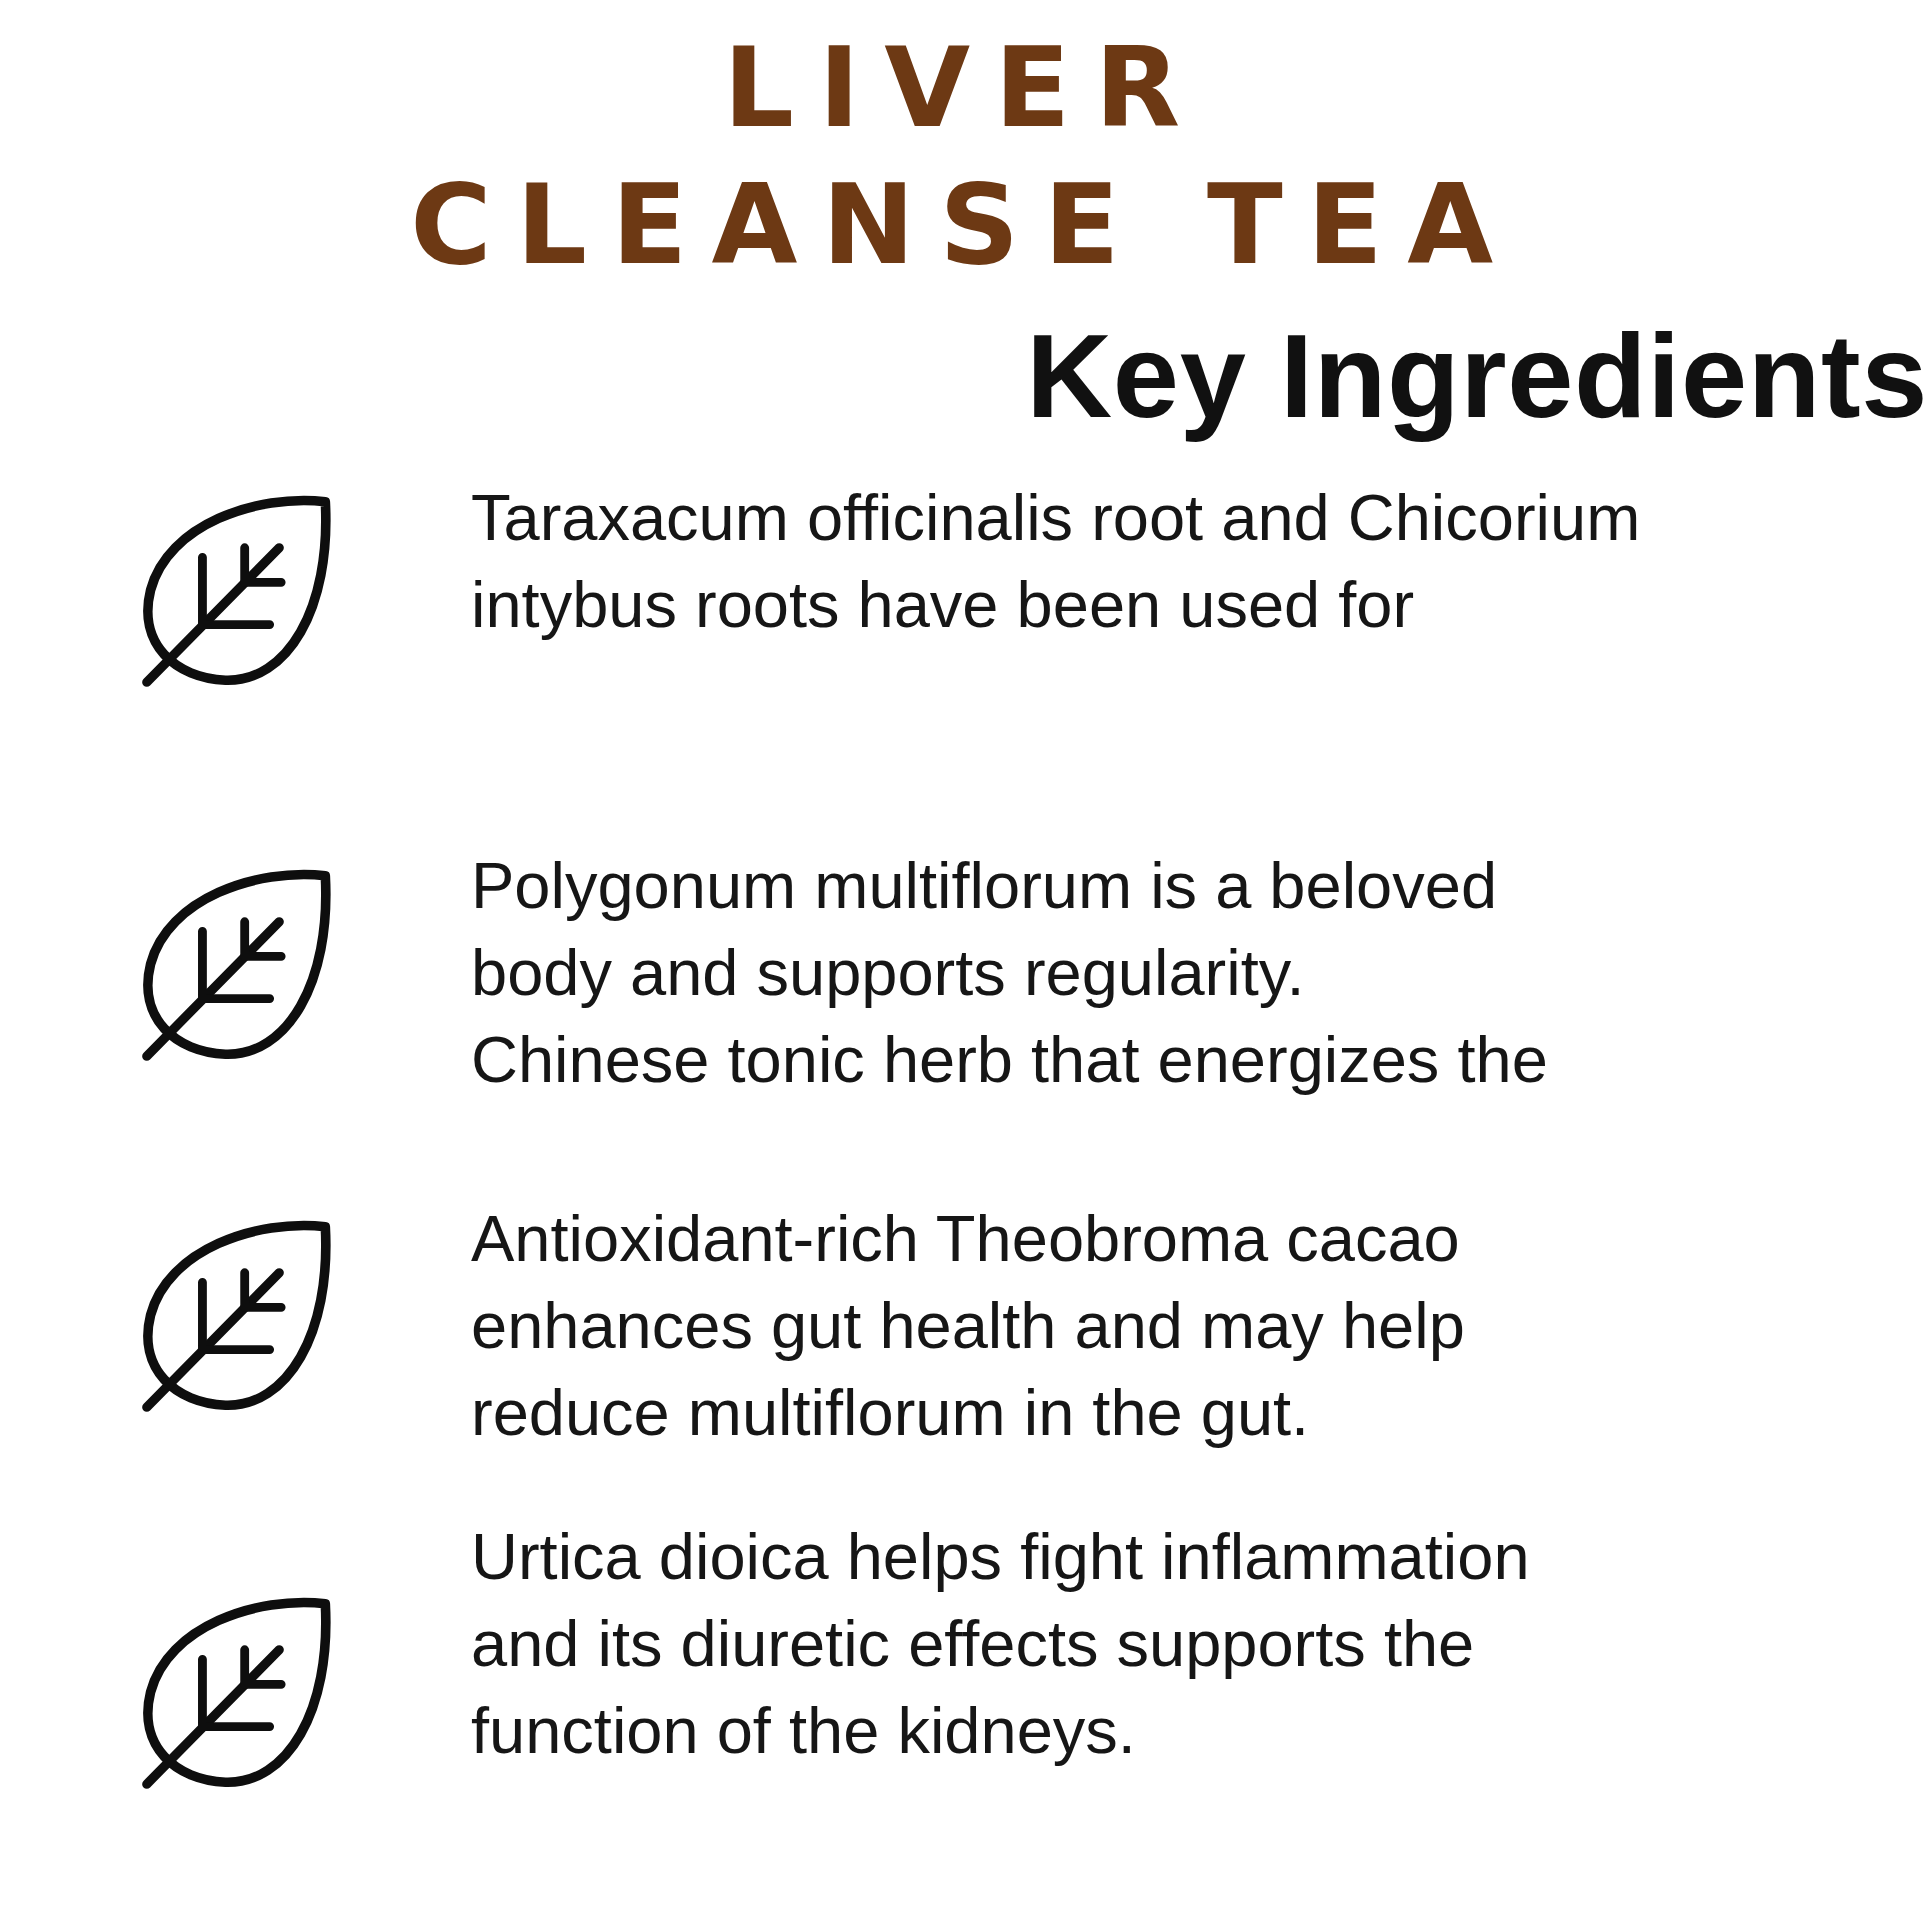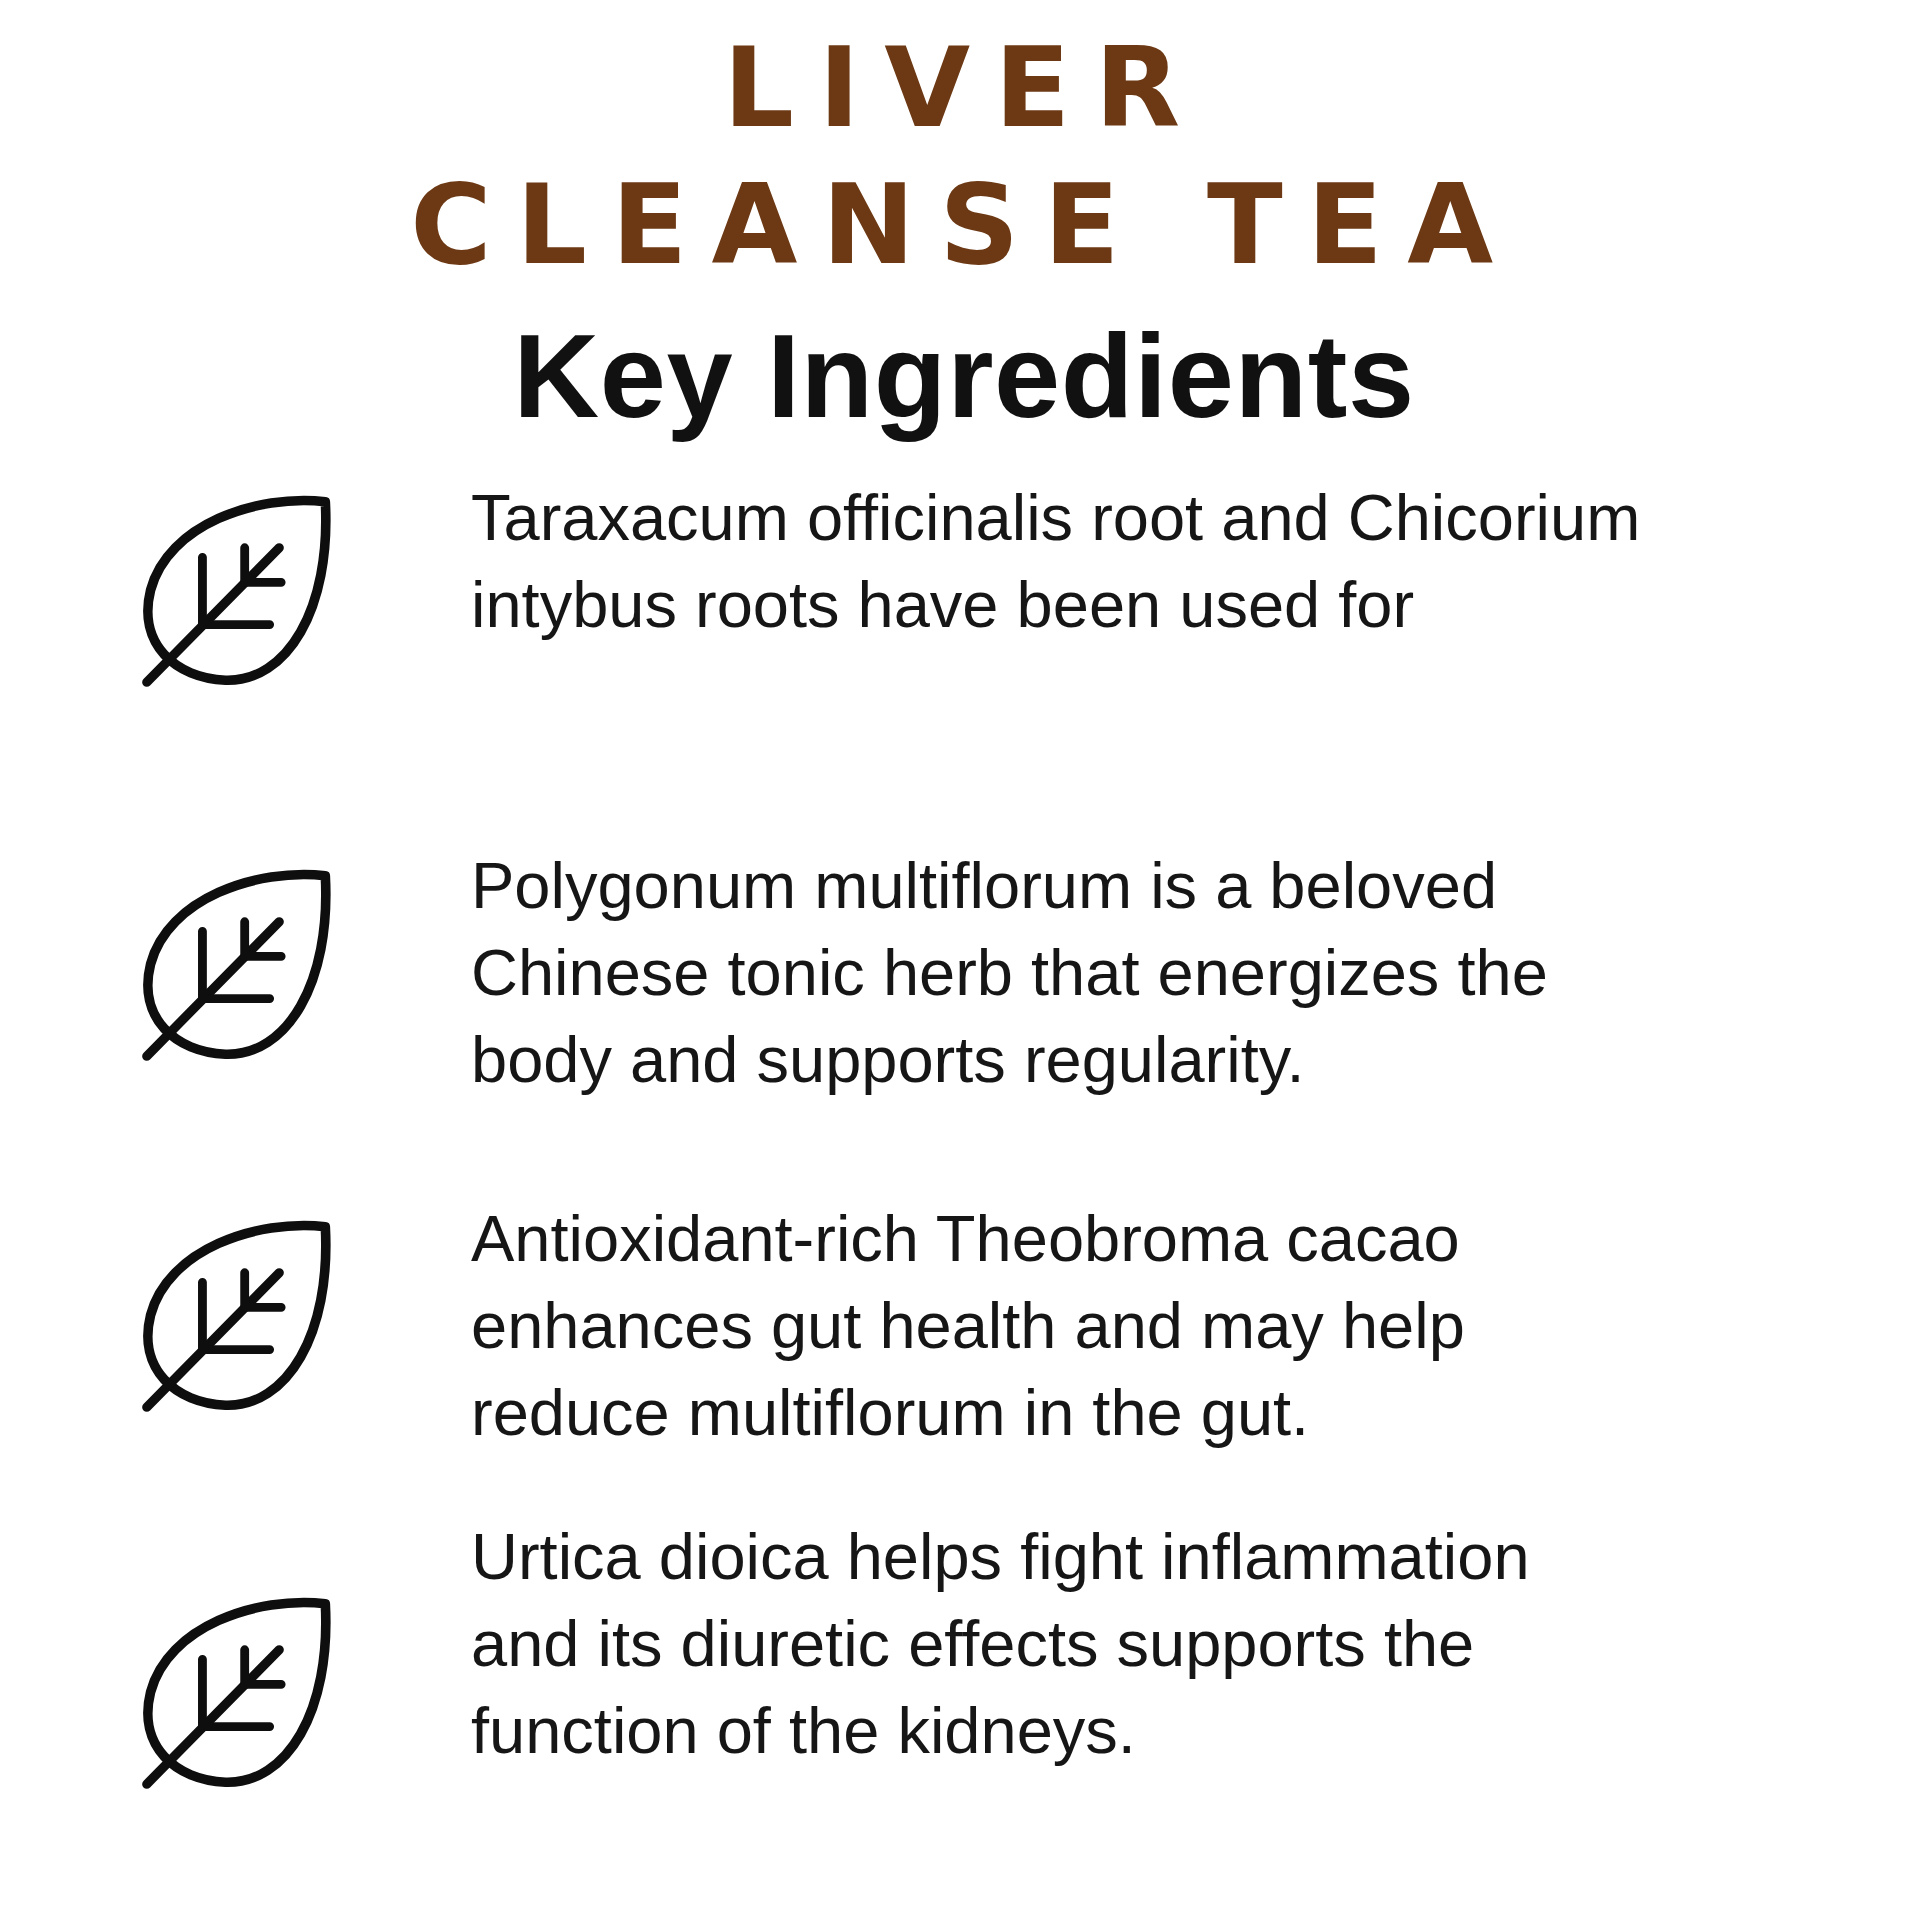--- a/index.html
+++ b/index.html
@@ -16,21 +16,21 @@
     color:var(--title,#6d3914);
     font-family:"DejaVu Sans", sans-serif;
     font-weight:800;
     font-size:111px;
     line-height:137px;
     letter-spacing:0.22em;
   }
   .title .line{display:block;}
   .subtitle{
     position:absolute;top:305px;left:0;width:100%;
-    text-align:center;
+    text-align:right;
     color:var(--heading,#111);
     font-weight:700;
     font-size:119px;
     line-height:141px;
     letter-spacing:0.005em;
   }
   .ing-text{
     position:absolute;left:471px;width:1375px;
     color:var(--body,#161616);
     font-weight:400;
@@ -83,22 +83,22 @@
   <div class="ing-icon i2">
     <svg viewBox="0 0 100 100" aria-hidden="true">
       <path class="lf" stroke-width="5" d="M96 4 C60 0 14 16 5 50 C-2 78 18 96 44 97 C76 98 99 60 96 4 Z"></path>
       <path class="lf" stroke-width="4.8" d="M3 98 L72 28"></path>
       <path class="lf" stroke-width="4.6" d="M32 33 L32 68 L67 68"></path>
       <path class="lf" stroke-width="4.6" d="M54 28 L54 46 L73 46"></path>
     </svg>
   </div>
   <div class="ing-text t2">
     <span>Polygonum multiflorum is a beloved</span>
+    <span>body and supports regularity.</span>
     <span>Chinese tonic herb that energizes the</span>
-    <span>body and supports regularity.</span>
   </div>
 
   <div class="ing-icon i3">
     <svg viewBox="0 0 100 100" aria-hidden="true">
       <path class="lf" stroke-width="5" d="M96 4 C60 0 14 16 5 50 C-2 78 18 96 44 97 C76 98 99 60 96 4 Z"></path>
       <path class="lf" stroke-width="4.8" d="M3 98 L72 28"></path>
       <path class="lf" stroke-width="4.6" d="M32 33 L32 68 L67 68"></path>
       <path class="lf" stroke-width="4.6" d="M54 28 L54 46 L73 46"></path>
     </svg>
   </div>

